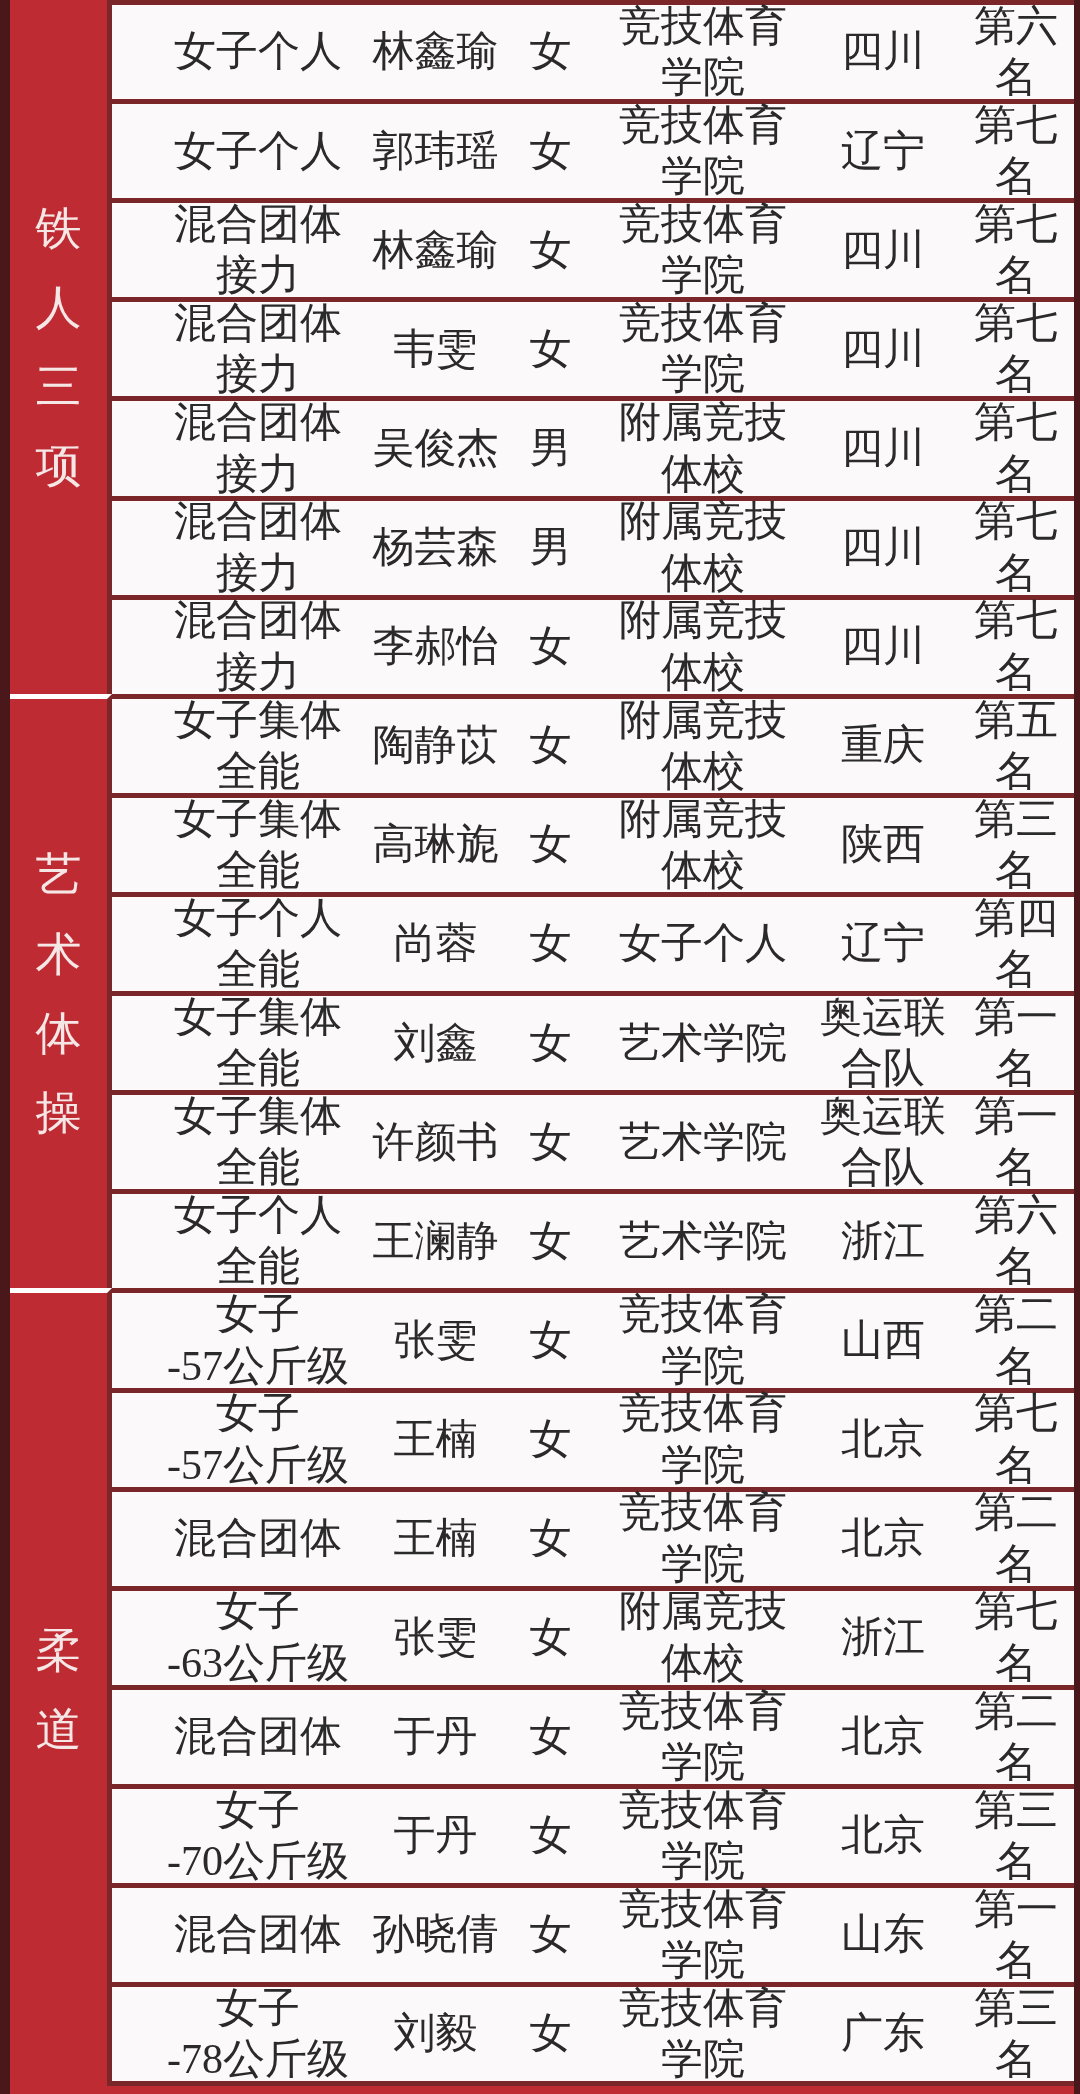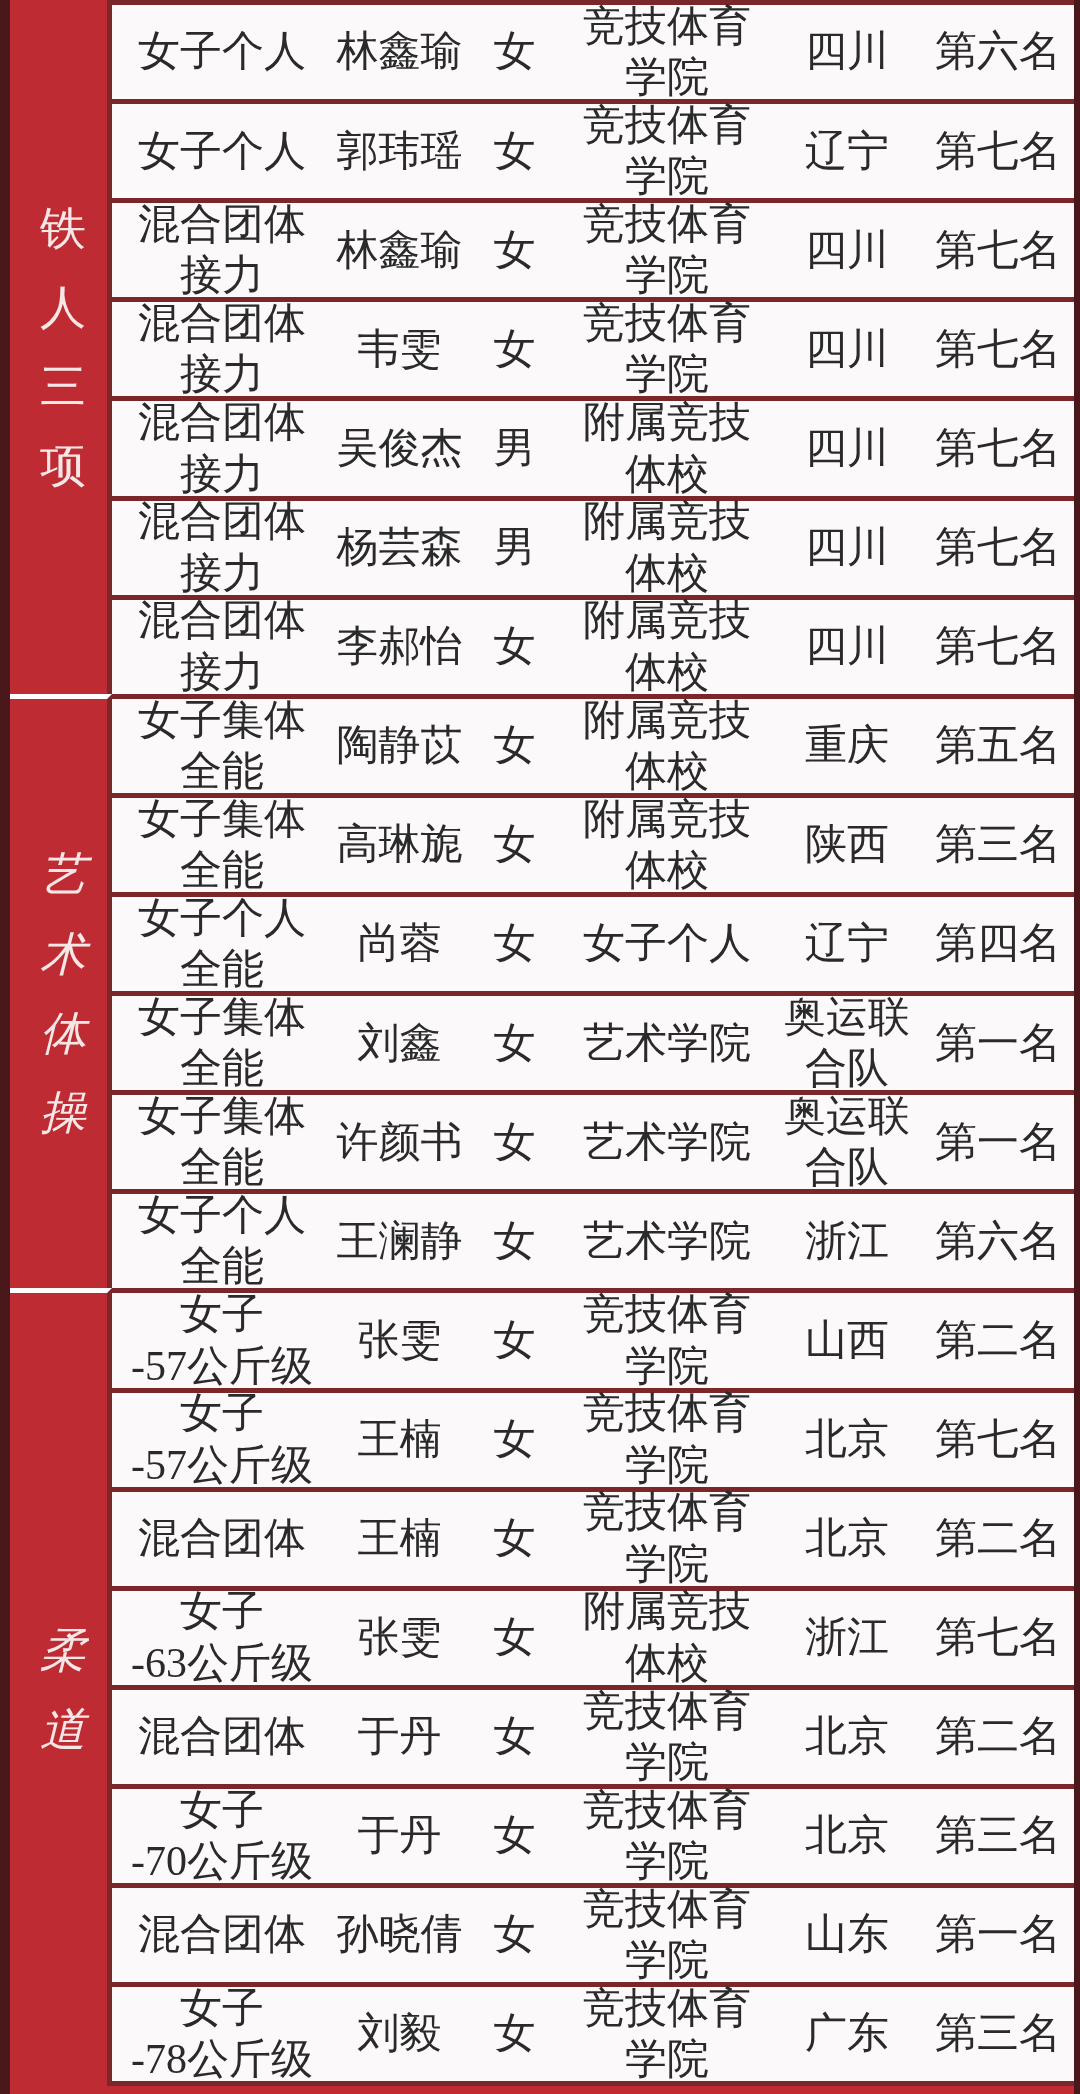--- a/index.html
+++ b/index.html
@@ -24,45 +24,46 @@
   }
   .sections{flex:1;display:flex;flex-direction:column;min-height:0;}
   .section{display:flex;min-height:0;}
   .side{
     flex:0 0 102px;width:102px;
     background:var(--sidebar-bg);
     border-right:5px solid var(--border);
     display:flex;align-items:center;justify-content:center;
     box-sizing:border-box;
   }
-  .section + .section .side{border-top:5px solid var(--divider);font-style:italic;}
+  .section + .section .side{border-top:5px solid var(--divider);}
   .rows{flex:1;display:flex;flex-direction:column;min-width:0;}
   .row{
     flex:1;
     background:var(--cell-bg);
     border-top:5px solid var(--border);
     display:grid;
     grid-template-columns:220px 135px 95px 210px 150px 1fr;
     align-items:center;
     text-align:center;
     color:var(--cell-text);
     font-size:42px;
     line-height:1.22;
     box-sizing:border-box;
     min-height:0;
+    padding-left:36px;
   }
   .section:last-child .row:last-child{border-bottom:5px solid var(--border);}
   .cell{white-space:pre-line;padding:0 4px;overflow:hidden;}
   .side-label{
     width:1.2em;
     font-size:46px;
     line-height:1.72;
     color:var(--sidebar-text);
     word-break:break-all;
-    text-align:right;
+    text-align:center;
   }
   .edge{position:absolute;top:0;height:100%;background:var(--frame);z-index:5;}
   .edge.left{left:0;width:10px;}
   .edge.right{right:0;width:6px;}
 </style>
 </head>
 <body>
 
 <div class="canvas">
   <div class="edge left"></div>

